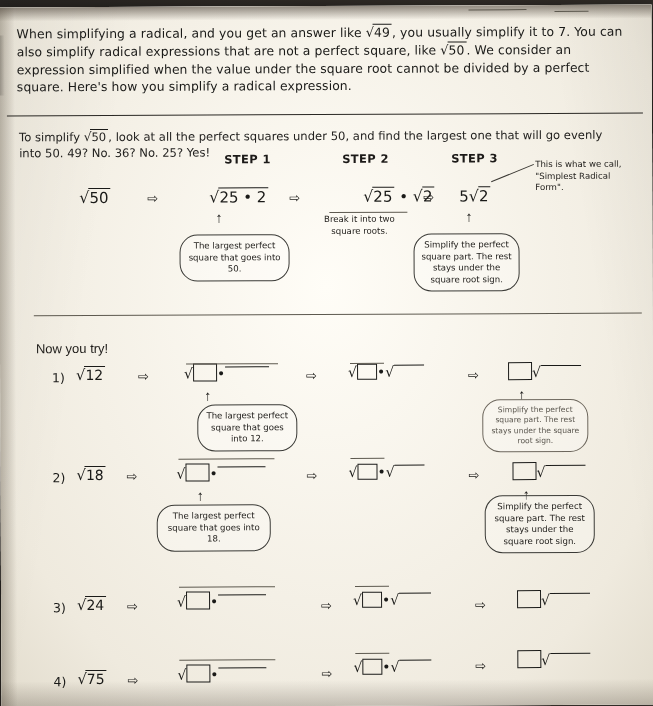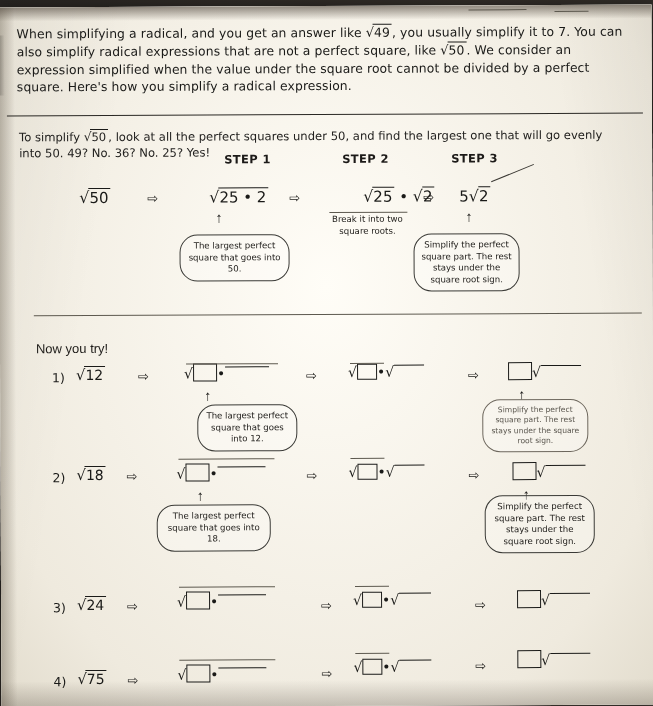--- a/index.html
+++ b/index.html
@@ -217,22 +217,23 @@
     <div class="txt arrow" style="left:424px; top:183px;">⇨</div>
 
     <div class="txt big" style="left:460px; top:180px;">
       <span>5</span><span class="radical"><span class="rad-sym">√</span><span class="rad-body">2</span></span>
     </div>
     <div class="up-arrow" style="left:466px; top:204px;">↑</div>
 
     <div class="callout-line" style="left:492px; top:176px; width:46px; transform: rotate(-22deg);"></div>
 
     <div class="bubble" style="left:180px; top:228px; width:96px;">The largest perfect square that goes into 50.</div>
-    <div class="bubble" style="left:318px; top:206px; width:96px; border:none; background:none; padding:2px;text-align:center;">Break it into two square roots.</div>
+    <div class="bubble" style="left:310px; top:206px; width:96px; border:none; background:none; padding:2px;text-align:center;">Break it into two square roots.</div>
     <div class="bubble" style="left:414px; top:228px; width:92px;">Simplify the perfect square part.  The rest stays under the square root sign.</div>
+    <div class="bubble" style="left:534px; top:152px; width:92px; border:none; background:none; text-align:left; padding:2px;">This is what we call, "Simplest Radical Form".</div>
 
     <div class="hline thin" style="left:34px; top:308px; width:608px;"></div>
 
     <div class="now-try">Now you try!</div>
 
     <div class="txt prob-num" style="left:52px; top:362px;">1)</div>
     <div class="txt mid" style="left:76px; top:358px;text-align:right;">
       <span class="radical"><span class="rad-sym">√</span><span class="rad-body">12</span></span>
     </div>
     <div class="txt arrow" style="left:138px; top:361px;">⇨</div>

